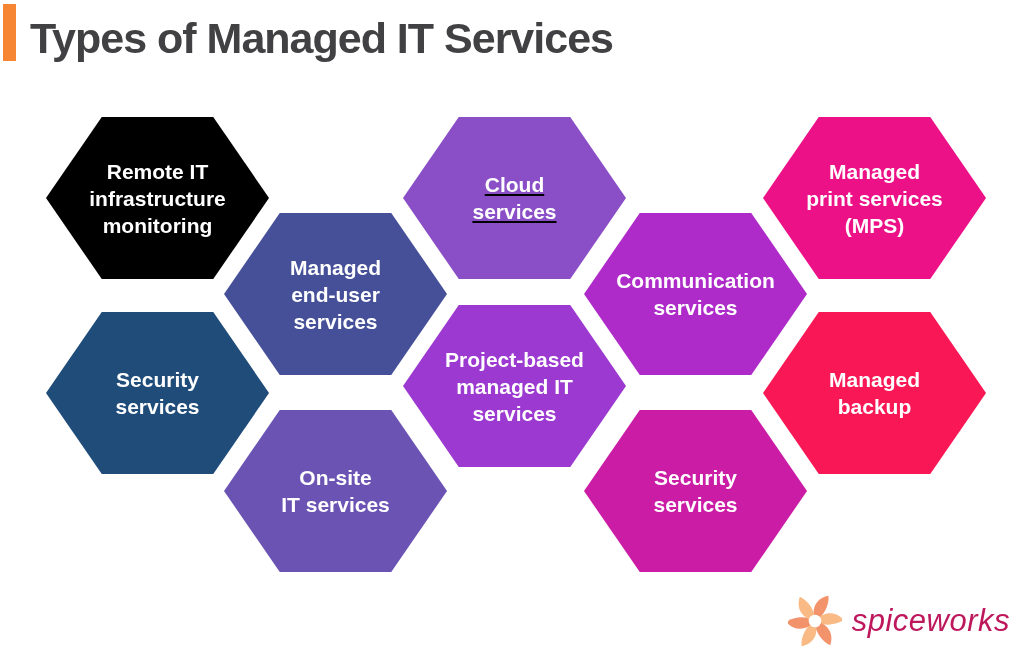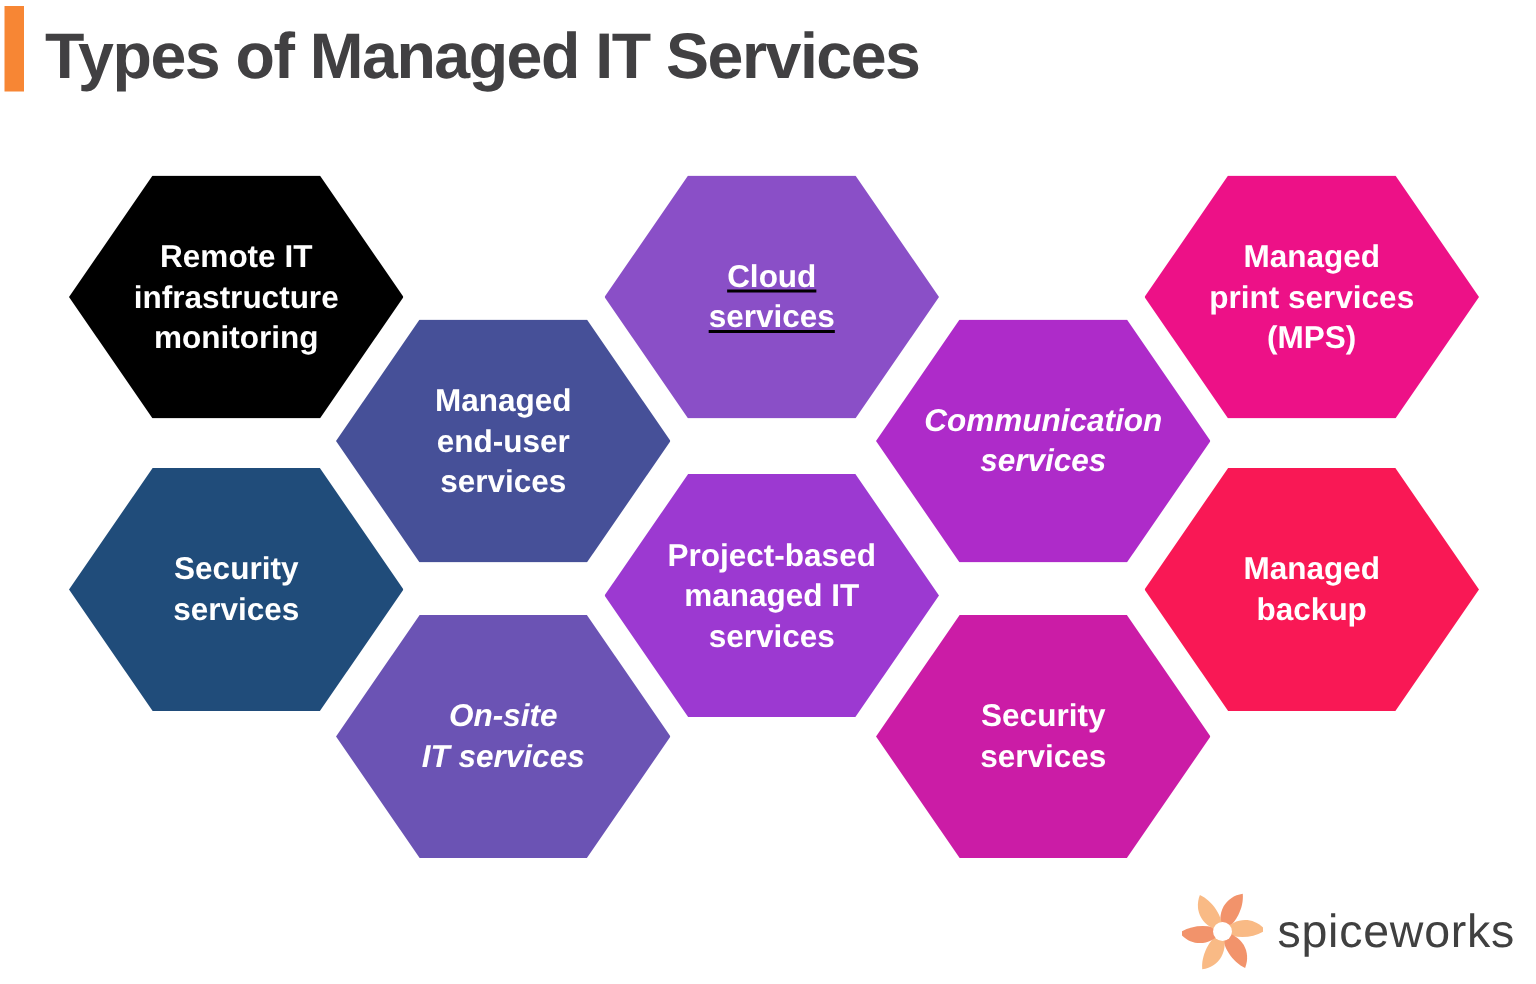--- a/index.html
+++ b/index.html
@@ -46,23 +46,23 @@
     line-height: 27px;
     text-align: center;
     white-space: pre-line;
   }
   .hex-0 { left: 46px;  top: 117px; }  
   .hex-1 { left: 403px; top: 117px; text-decoration: underline; }  
   .hex-2 { left: 763px; top: 117px; }  
   .hex-3 { left: 224px; top: 213px; }  
   .hex-4 { left: 584px; top: 213px; }  
   .hex-5 { left: 46px;  top: 312px; }  
-  .hex-6 { left: 403px; top: 316px; }  
+  .hex-6 { left: 403px; top: 305px; }  
   .hex-7 { left: 763px; top: 312px; }  
-  .hex-8 { left: 224px; top: 410px; font-style: italic; }  
+  .hex-8 { left: 224px; top: 410px; }  
   .hex-9 { left: 584px; top: 410px; }  
 
   
   .logo {
     position: absolute;
     right: 14px; bottom: 8px;
     display: flex;
     align-items: center;
     gap: 10px;
   }
@@ -92,21 +92,21 @@
   <div class="hex hex-2" style="background: rgb(237, 17, 135);">
     <div class="hex-label">Managed
 print services
 (MPS)</div>
   </div>
   <div class="hex hex-3" style="background: rgb(70, 80, 152);">
     <div class="hex-label">Managed
 end-user
 services</div>
   </div>
-  <div class="hex hex-4" style="background: rgb(174, 43, 201); font-style: italic;">
+  <div class="hex hex-4" style="background: rgb(174, 43, 201);">
     <div class="hex-label">Communication
 services</div>
   </div>
   <div class="hex hex-5" style="background: rgb(32, 76, 122);">
     <div class="hex-label">Security
 services</div>
   </div>
   <div class="hex hex-6" style="background: rgb(156, 57, 209);">
     <div class="hex-label">Project-based
 managed IT
@@ -130,16 +130,16 @@
       <g>
         <path transform="rotate(0 30 30)" d="M30 30 C 25 16, 32 4, 45 2 C 46 12, 40 25, 30 30 Z" fill="#F2936B"></path>
         <path transform="rotate(60 30 30)" d="M30 30 C 25 16, 32 4, 45 2 C 46 12, 40 25, 30 30 Z" fill="#F9BA85"></path>
         <path transform="rotate(120 30 30)" d="M30 30 C 25 16, 32 4, 45 2 C 46 12, 40 25, 30 30 Z" fill="#F2936B"></path>
         <path transform="rotate(180 30 30)" d="M30 30 C 25 16, 32 4, 45 2 C 46 12, 40 25, 30 30 Z" fill="#F9BA85"></path>
         <path transform="rotate(240 30 30)" d="M30 30 C 25 16, 32 4, 45 2 C 46 12, 40 25, 30 30 Z" fill="#F2936B"></path>
         <path transform="rotate(300 30 30)" d="M30 30 C 25 16, 32 4, 45 2 C 46 12, 40 25, 30 30 Z" fill="#F9BA85"></path>
         <circle cx="30" cy="30" r="7" fill="#ffffff"></circle>
       </g>
     </svg>
-    <span class="logo-text" style="color: #404040;">spiceworks</span>
+    <span class="logo-text" style="color: #be185d; font-style: italic;">spiceworks</span>
   </div>
 
 </div>
 
 </body></html>

